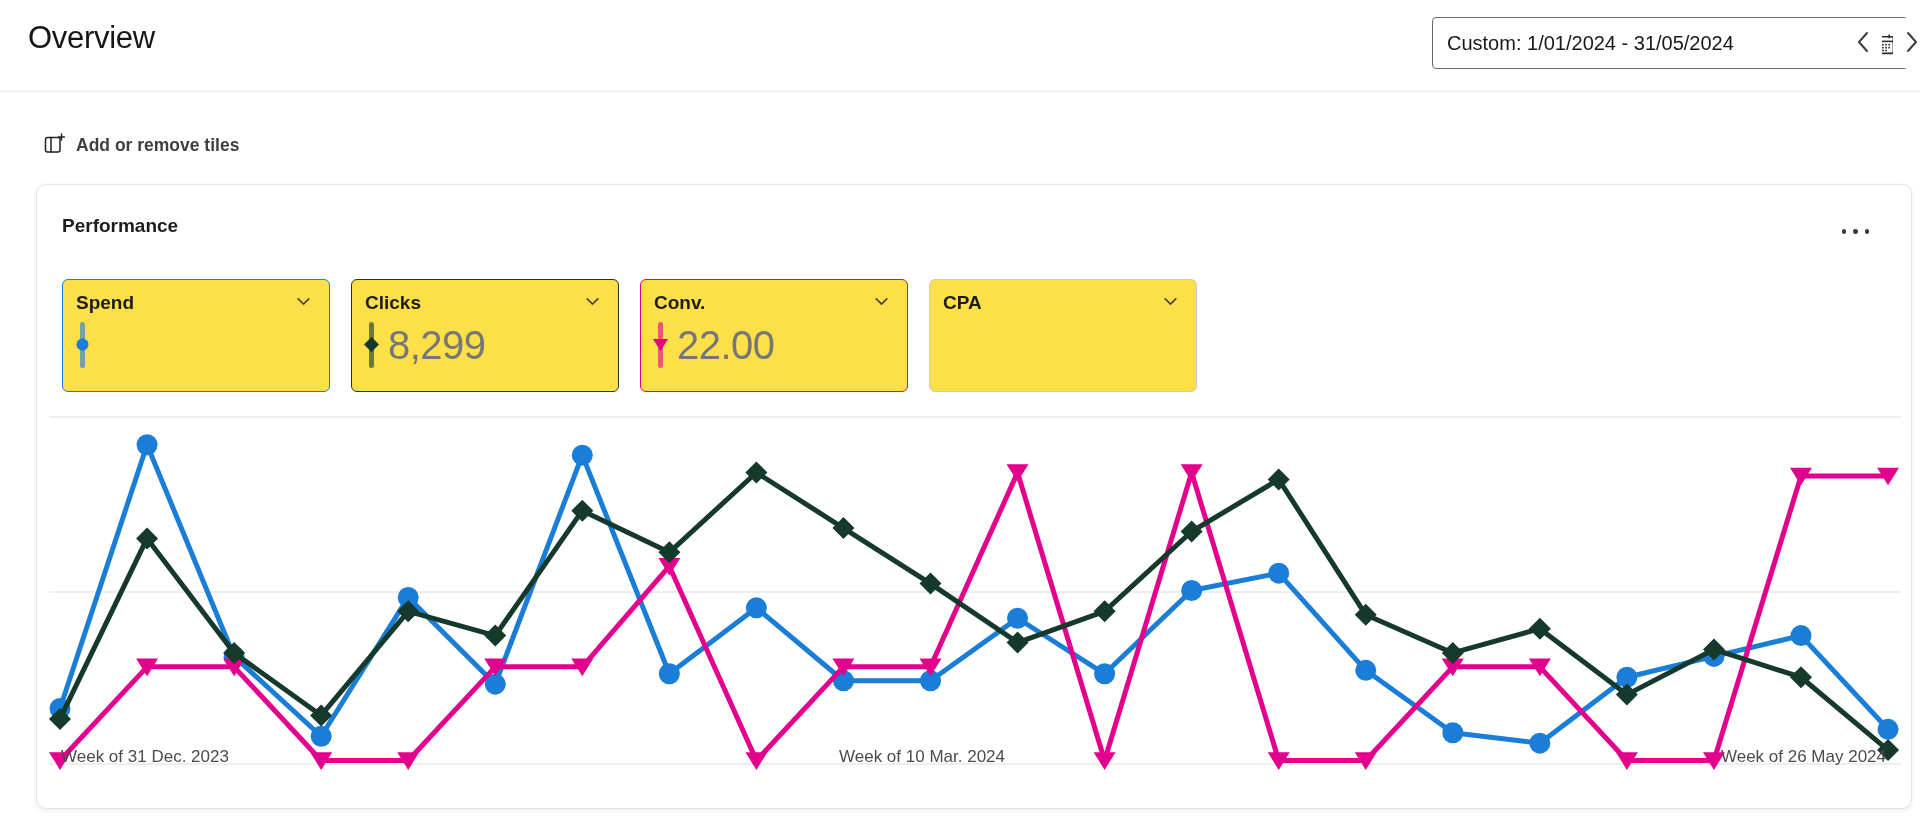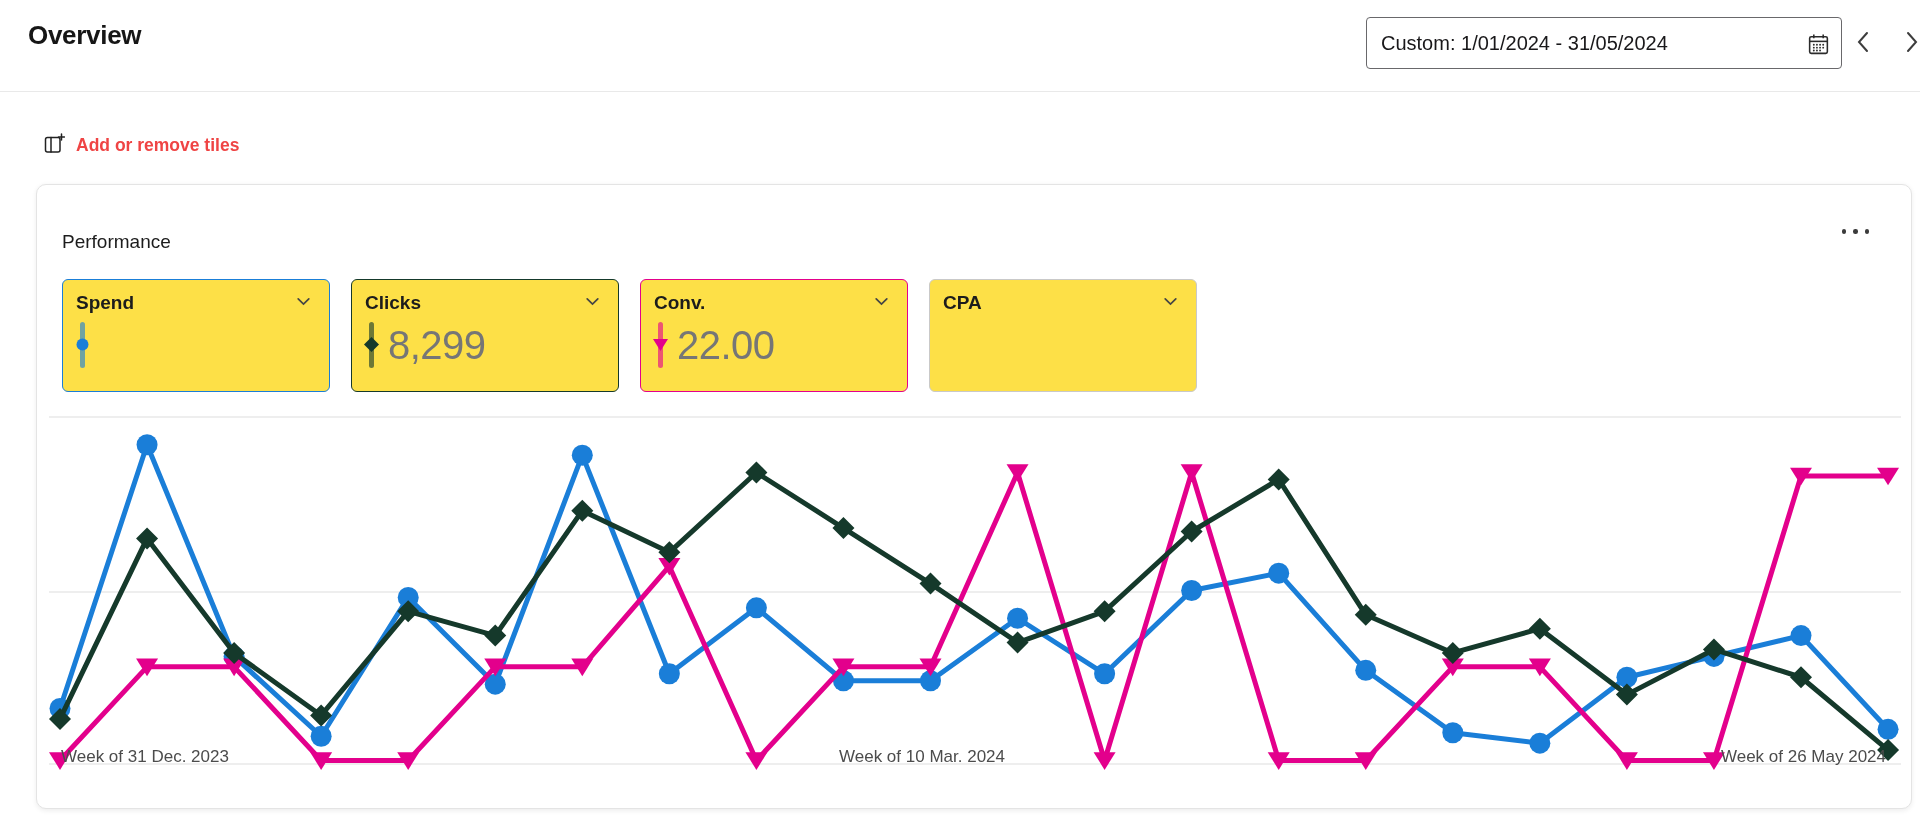--- a/index.html
+++ b/index.html
@@ -1,39 +1,39 @@
 <!DOCTYPE html>
 <html><head>
 <meta charset="utf-8">
 <style>
   * { margin:0; padding:0; box-sizing:border-box; }
   html,body { width:1920px; height:828px; overflow:hidden; background:#fff;
     font-family:"Liberation Sans","DejaVu Sans",sans-serif; color:#1a1a1a; }
   .abs { position:absolute; }
 
   
-  #page-title { left:28px; top:20px; font-size:26px; font-weight:700; color:#161616; letter-spacing:-0.3px; }
+  #page-title { left:28px; top:20px; font-size:31px; font-weight:400; color:#161616; letter-spacing:-0.3px; }
   #header-divider { left:0; top:91px; width:1920px; height:1px; background:#e9e9e9; }
 
-  #date-range { left:1366px; top:17px; width:476px; height:52px; border:1.5px solid #69686b;
+  #date-range { left:1432px; top:17px; width:476px; height:52px; border:1.5px solid #69686b;
     border-radius:4px; background:#fff; display:flex; align-items:center; cursor:pointer; }
   #date-range .label { font-size:20px; padding-left:14px; color:#19181a; white-space:nowrap; }
   #date-range .cal { position:absolute; right:10px; top:14px; }
   .nav-btn { top:18px; width:36px; height:50px; display:flex; align-items:center; justify-content:center;
     background:#fff; border:none; cursor:pointer; }
   #prev-btn { left:1846px; } #next-btn { left:1893px; }
 
   
   #add-tiles { left:44px; top:133px; display:flex; align-items:center; gap:11px; cursor:pointer; }
-  #add-tiles .lbl { font-size:17.5px; font-weight:700; color:#ef4444; }
+  #add-tiles .lbl { font-size:17.5px; font-weight:700; color:#404040; }
 
   
   #perf-card { left:36px; top:184px; width:1876px; height:625px; background:#fff;
     border:1px solid #e4e4e4; border-radius:10px; box-shadow:0 1.5px 5px rgba(0,0,0,.07); }
-  #perf-title { left:25px; top:46px; font-size:19px; font-weight:400; color:#1c1c1c; }
+  #perf-title { left:25px; top:30px; font-size:19px; font-weight:700; color:#1c1c1c; }
   #kebab { right:38px; top:40px; display:flex; gap:7px; cursor:pointer; padding:4px; }
   #kebab i { width:4.5px; height:4.5px; border-radius:50%; background:#3b3b3b; }
 
   
   #tiles { left:25px; top:94px; display:flex; gap:21px; }
   .tile { width:268px; height:113px; border:1.5px solid #c9c9c9; border-radius:6px;
     background:#fde047; position:relative; padding:12px 14px 0 13px; cursor:pointer; }
   .tile .trow { display:flex; align-items:center; justify-content:space-between; }
   .tile .tlabel { font-size:19px; font-weight:700; color:#1c1c1c; }
   .tile .chev { margin-right:3px; }

